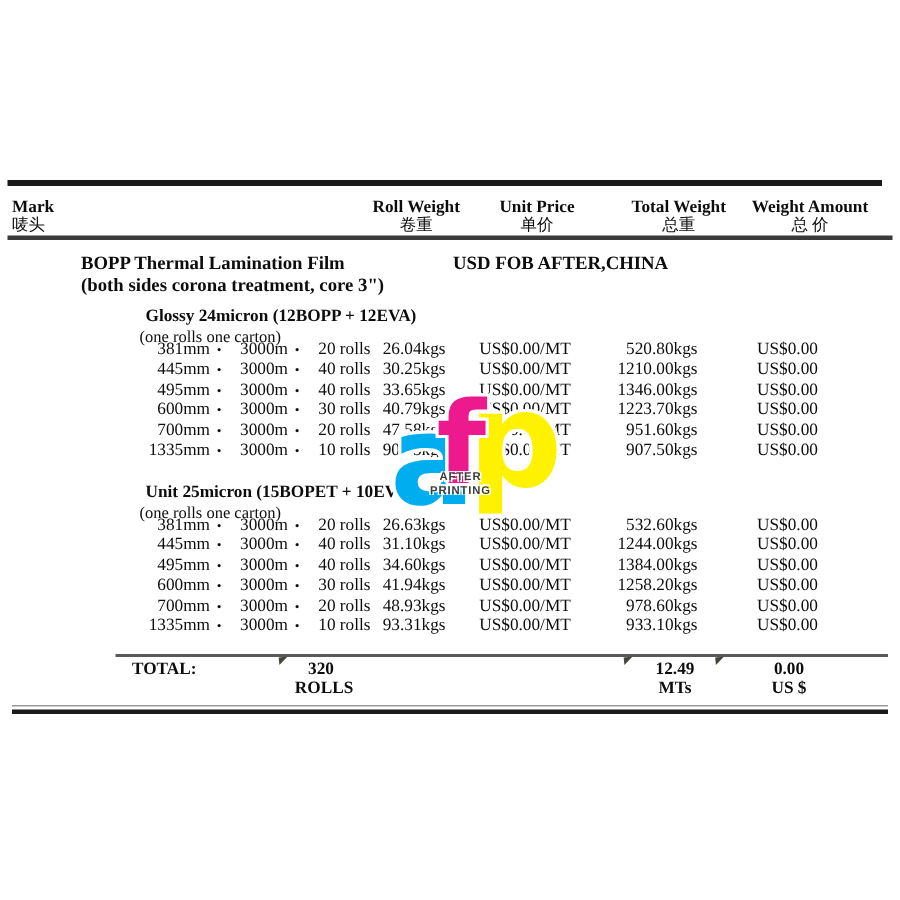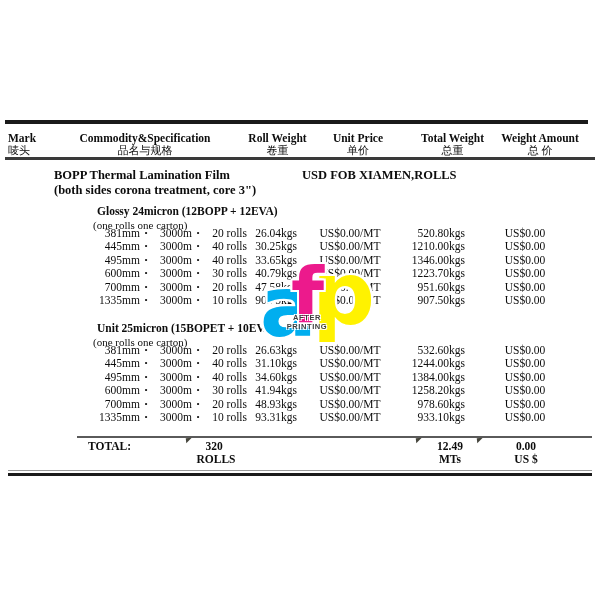--- a/index.html
+++ b/index.html
@@ -43,24 +43,20 @@
 
 <div class="page">
 
   <div class="rule" style="left:5px;top:120px;width:583px;height:4px;"></div>
   <div class="rule" style="left:5px;top:157px;width:590px;height:3px;background:#3a3a3a;"></div>
 
   <div class="hcell" style="left:8px;width:60px;text-align:left;">
     <div>Mark</div>
     <div class="zh">唛头</div>
   </div>
-  <div class="hcell" style="left:60px;width:170px;">
-    <div>Commodity&amp;Specification</div>
-    <div class="zh">品名与规格</div>
-  </div>
   <div class="hcell" style="left:230px;width:95px;">
     <div>Roll Weight</div>
     <div class="zh">卷重</div>
   </div>
   <div class="hcell" style="left:310px;width:96px;">
     <div>Unit Price</div>
     <div class="zh">单价</div>
   </div>
   <div class="hcell" style="left:405px;width:95px;">
     <div>Total Weight</div>
@@ -68,21 +64,21 @@
   </div>
   <div class="hcell" style="left:495px;width:90px;">
     <div>Weight Amount</div>
     <div class="zh">总 价</div>
   </div>
 
   <div class="prod">
     <div>BOPP Thermal Lamination Film</div>
     <div>(both sides corona treatment, core 3")</div>
   </div>
-  <div class="terms">USD FOB XIAMEN,ROLLS</div>
+  <div class="terms">USD FOB AFTER,CHINA</div>
 
   <div class="sec-title" style="top:205px;">Glossy 24micron (12BOPP + 12EVA)</div>
   <div class="sec-note" style="top:219px;">(one rolls one carton)</div>
   <div class="rows" style="top:227px;">
   <div class="row">
     <span class="c cw">381mm</span>
     <span class="c cb">•</span>
     <span class="c cl">3000m</span>
     <span class="c cb">•</span>
     <span class="c cr">20 rolls</span>

